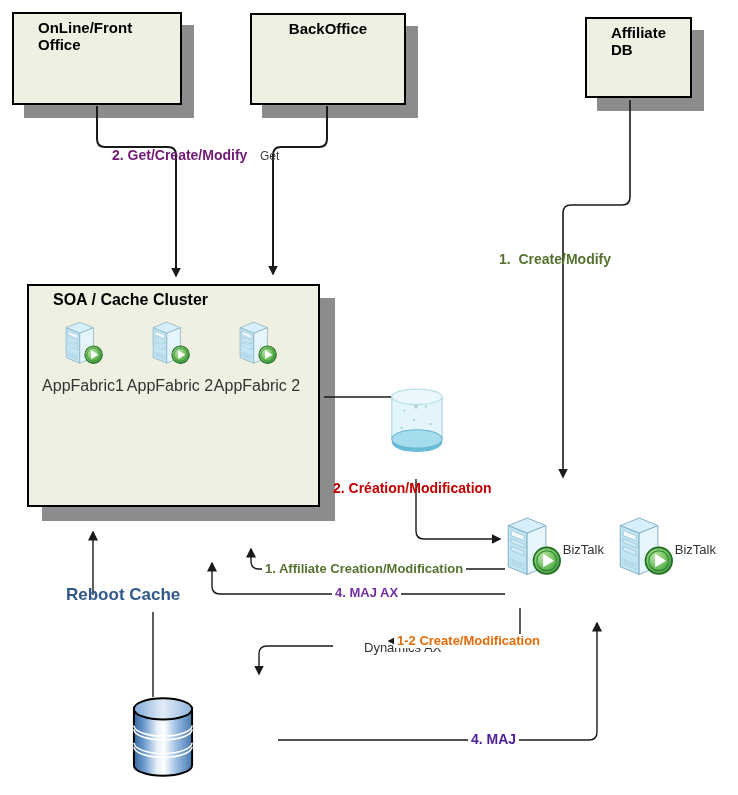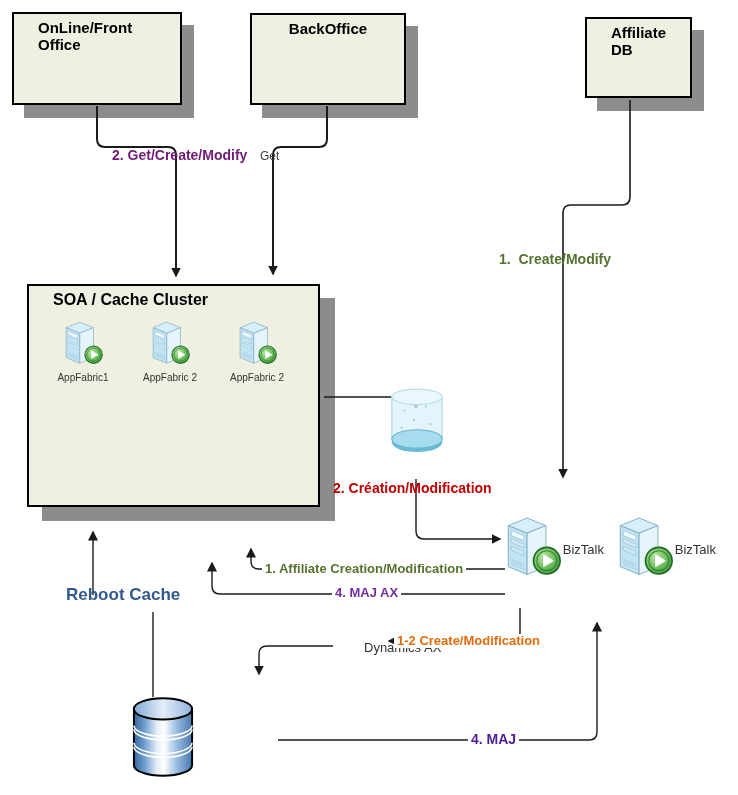--- a/index.html
+++ b/index.html
@@ -13,21 +13,21 @@
     font-weight:bold;font-size:15px;line-height:1.15;
   }
   #box-online{left:12px;top:12px;width:170px;height:93px;}
   #box-backoffice{left:250px;top:13px;width:156px;height:92px;text-align:center;}
   #box-affiliate{left:577px;top:17px;width:107px;height:81px;margin-left:8px;}
   #box-soa{
     left:27px;top:284px;width:293px;height:223px;
     box-shadow:15px 14px 0 0 #8C8C8C;font-size:16px;
   }
   .fabric{position:absolute;top:32px;width:88px;display:flex;flex-direction:column;align-items:center;}
-  .fabric .nlabel{font-size:10px;font-weight:normal;color:#333;white-space:nowrap;}
+  .fabric .nlabel{font-size:16px;font-weight:normal;color:#333;margin-top:5px;white-space:nowrap;}
   #fabric-1{left:10px;} #fabric-2{left:97px;} #fabric-3{left:184px;}
   #cloud-wrap{position:absolute;left:68px;top:134px;width:176px;height:76px;}
   #cloud-wrap svg{position:absolute;left:0;top:0;}
   #cloud-label{
     position:absolute;left:0;top:26px;width:100%;text-align:center;
     font-size:13px;font-weight:normal;color:#1a1a1a;
   }
   #connectors{position:absolute;left:0;top:0;z-index:3;}
   .node{position:absolute;display:flex;flex-direction:row;align-items:center;z-index:4;}
   .node .nlabel{font-size:13px;font-weight:normal;color:#333;margin-top:1px;white-space:nowrap;}

